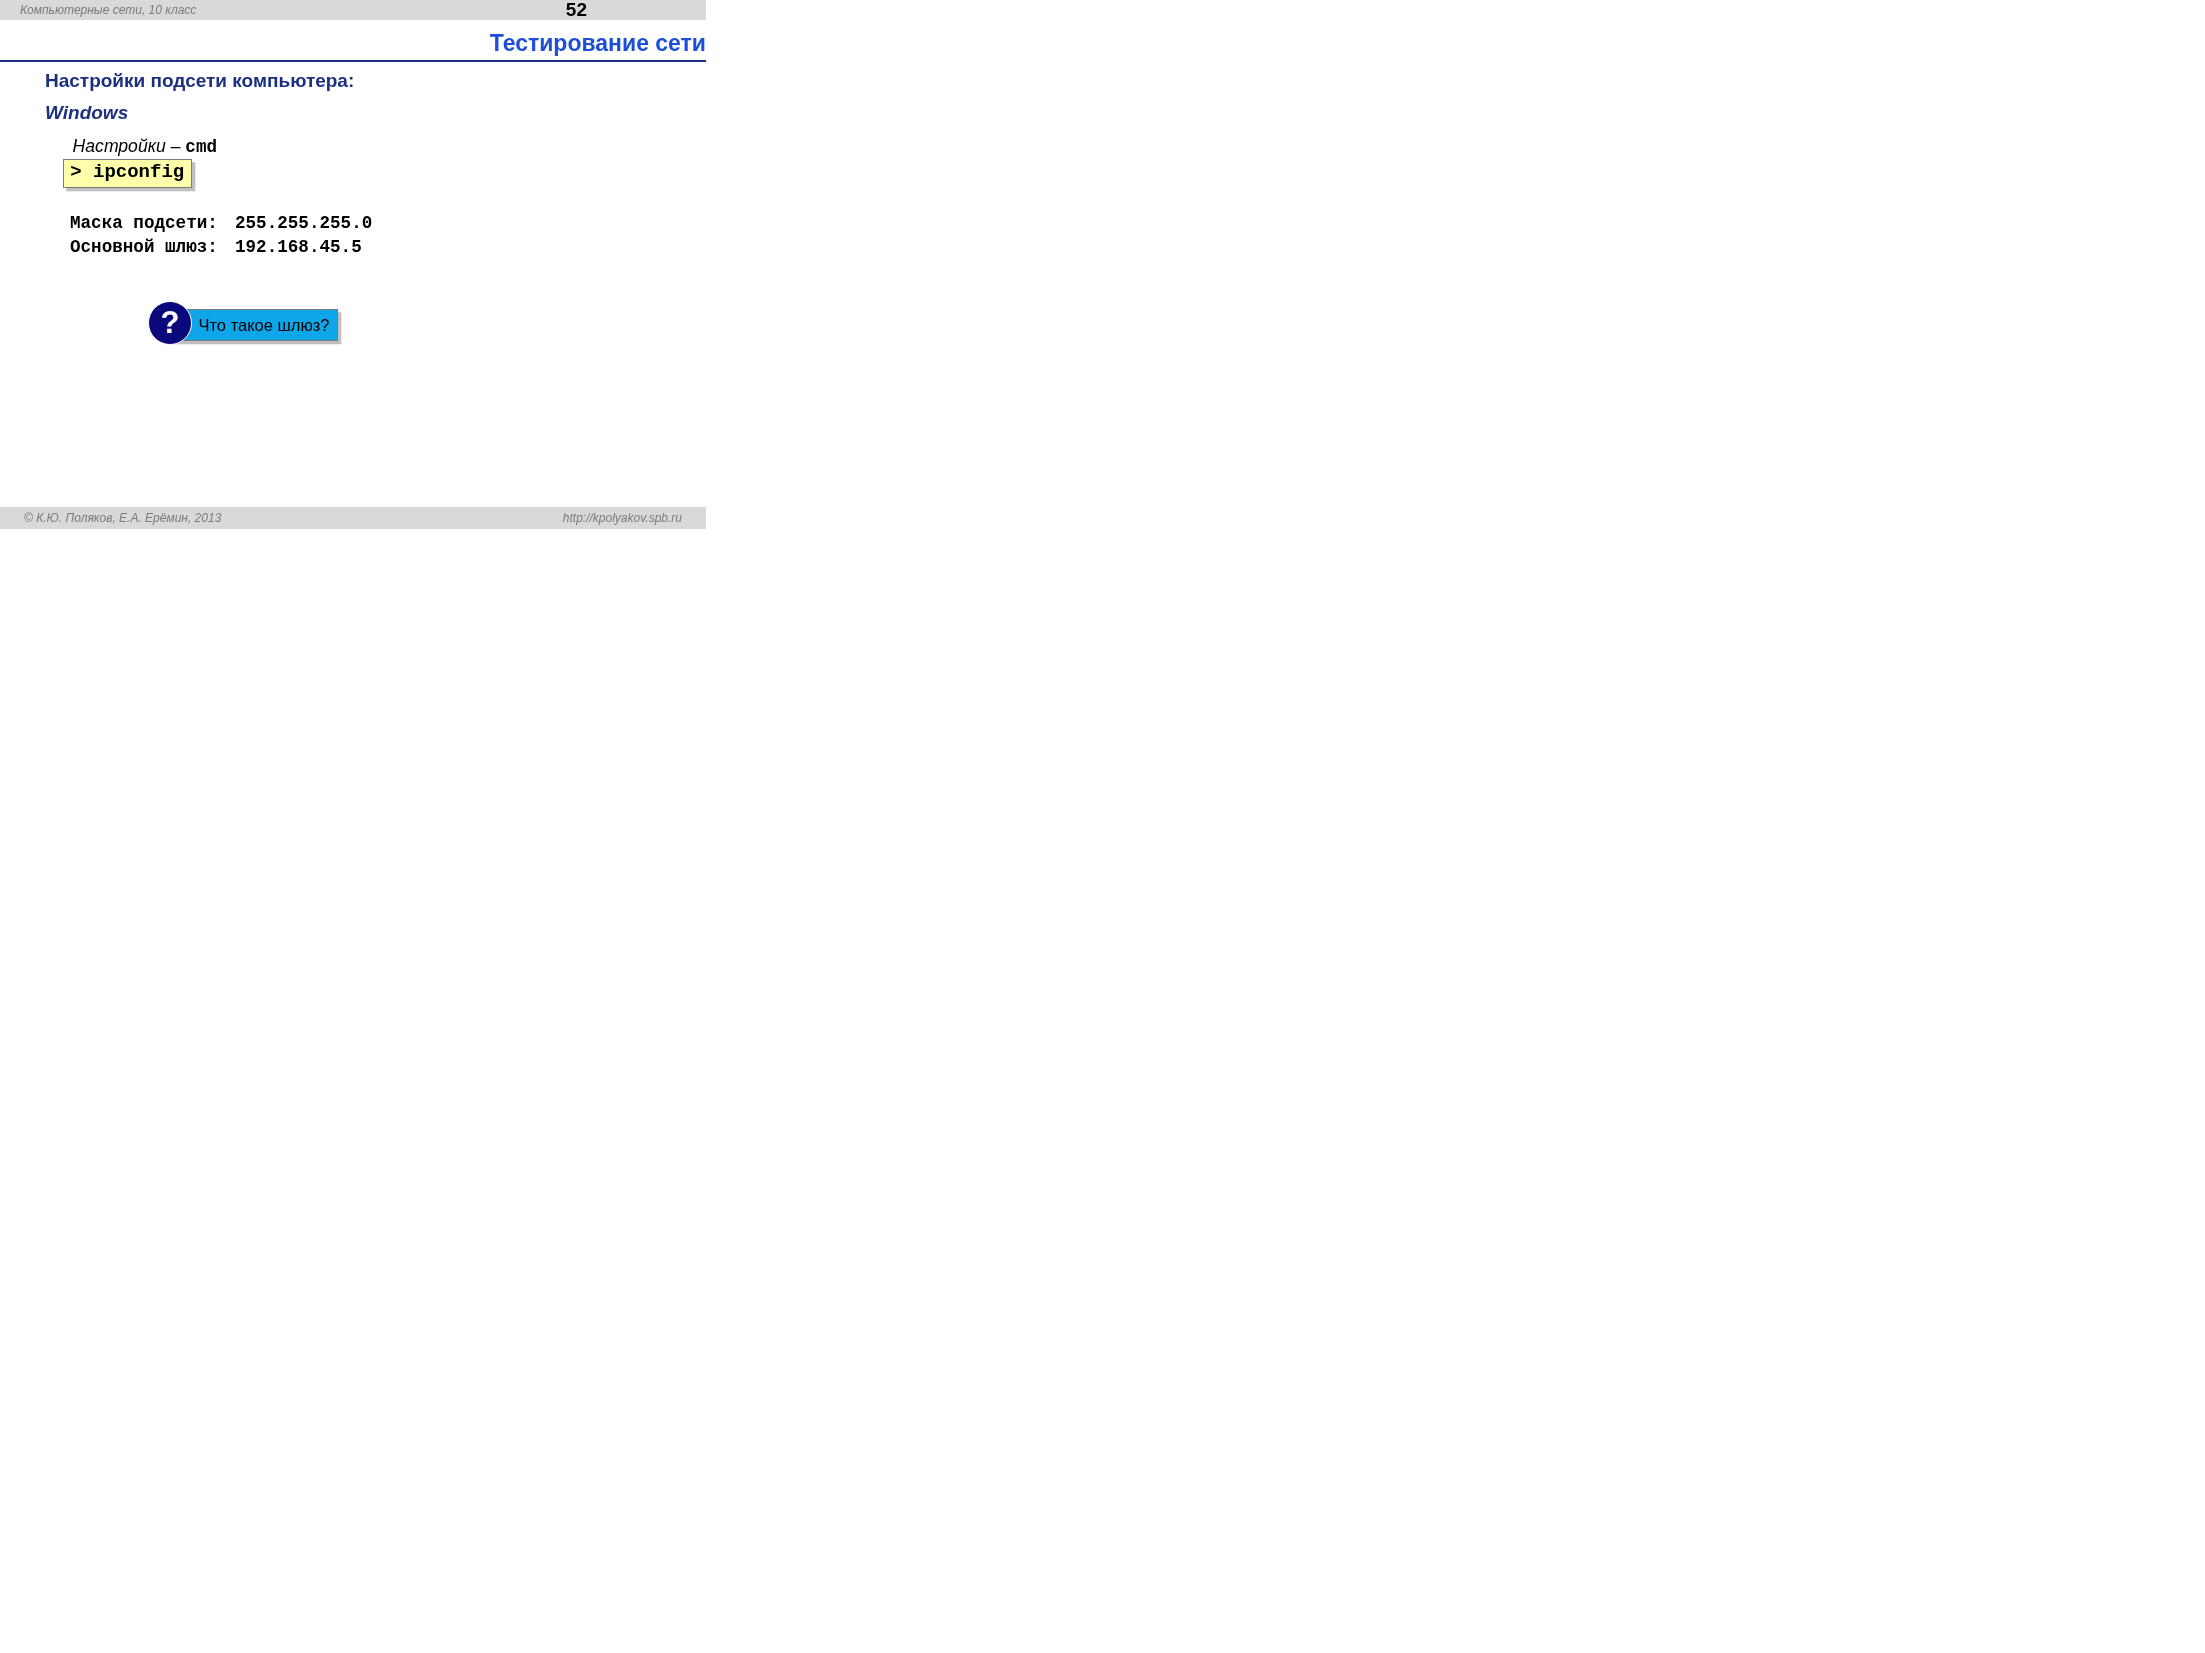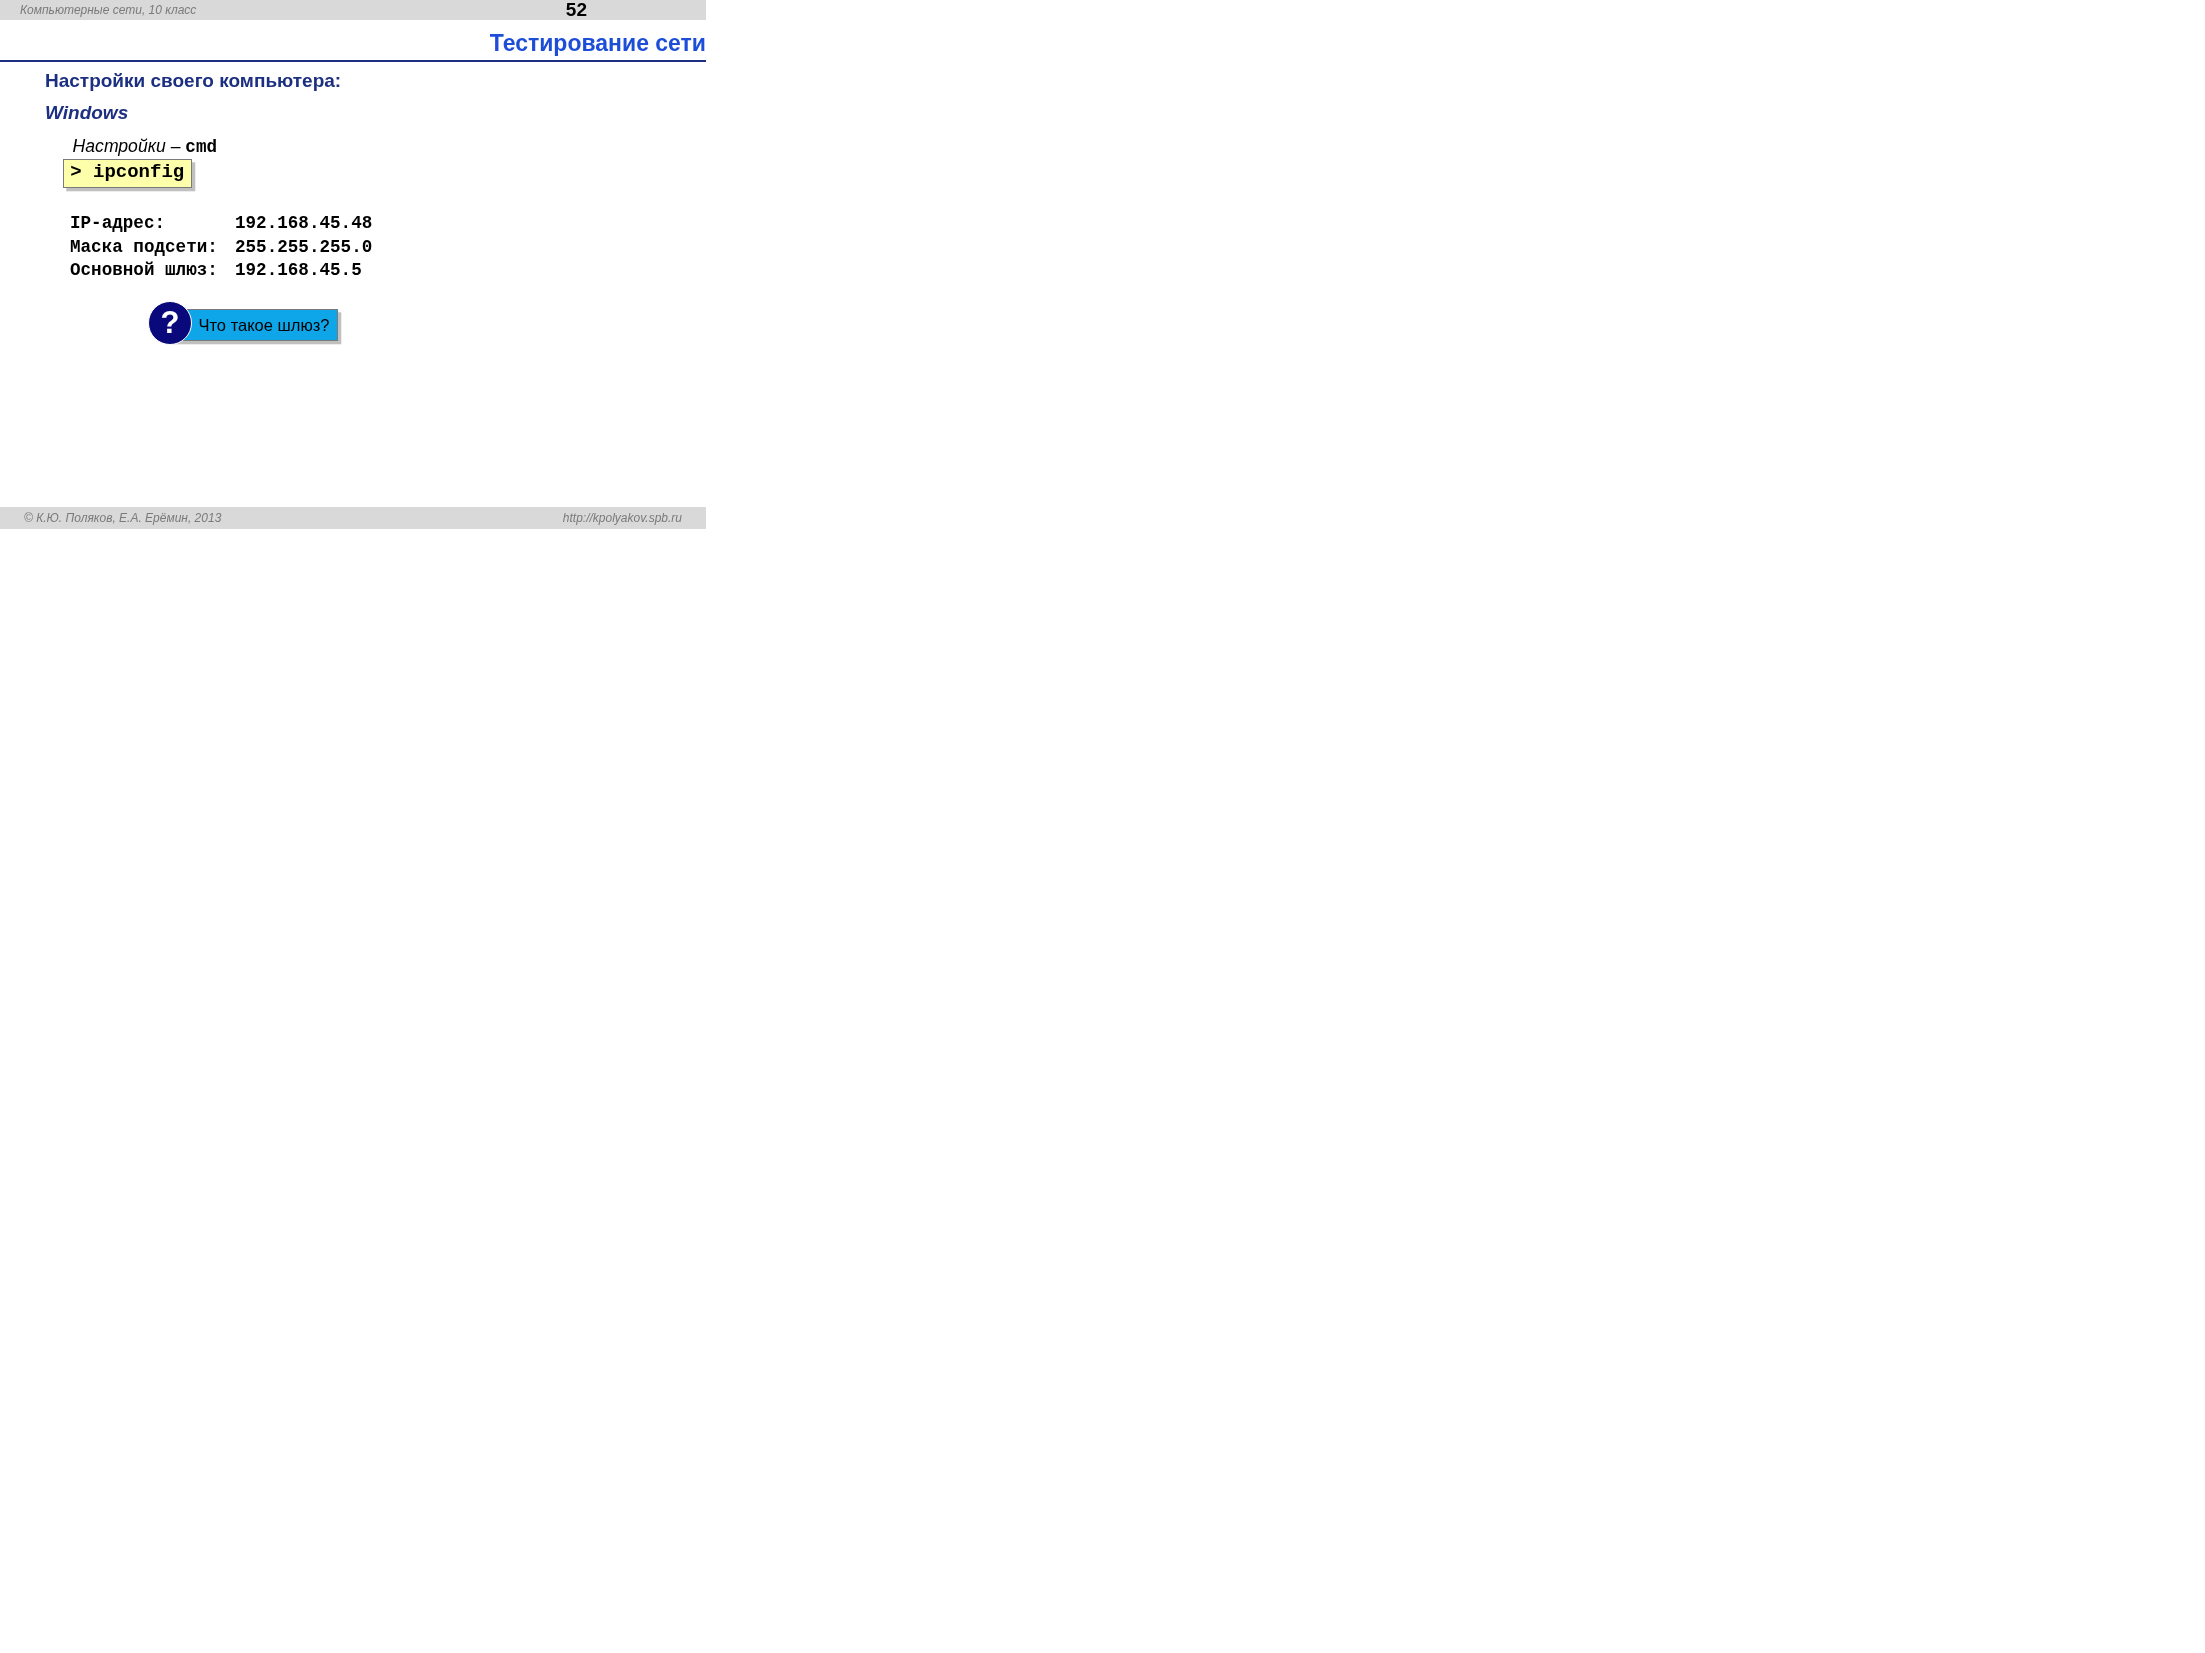--- a/index.html
+++ b/index.html
@@ -154,40 +154,36 @@
 <div class="header-bar">
   <span class="header-left">Компьютерные сети, 10 класс</span>
   <span class="page-number">52</span>
 </div>
 
 <h1 class="slide-title">Тестирование сети</h1>
 <hr class="title-divider">
 
 <div class="content">
 
-  <div class="subtitle">Настройки своего компьютера:</div>
+  <div class="subtitle">Настройки подсети компьютера:</div>
 
   <div class="two-col">
 
     <div class="col-windows">
       <div class="os-heading">Windows</div>
       <div class="step-line">
         <span class="italic">Настройки – </span><span class="mono">cmd</span>
       </div>
       <div class="cmd-box">&gt; ipconfig</div>
     </div>
 
 
   </div>
 
   <div class="output-block">
-    <div class="output-row">
-      <span class="output-label">IP-адрес:</span>
-      <span class="output-value">192.168.45.48</span>
-    </div>
     <div class="output-row">
       <span class="output-label">Маска подсети:</span>
       <span class="output-value">255.255.255.0</span>
     </div>
     <div class="output-row">
       <span class="output-label">Основной шлюз:</span>
       <span class="output-value">192.168.45.5</span>
     </div>
   </div>
 

